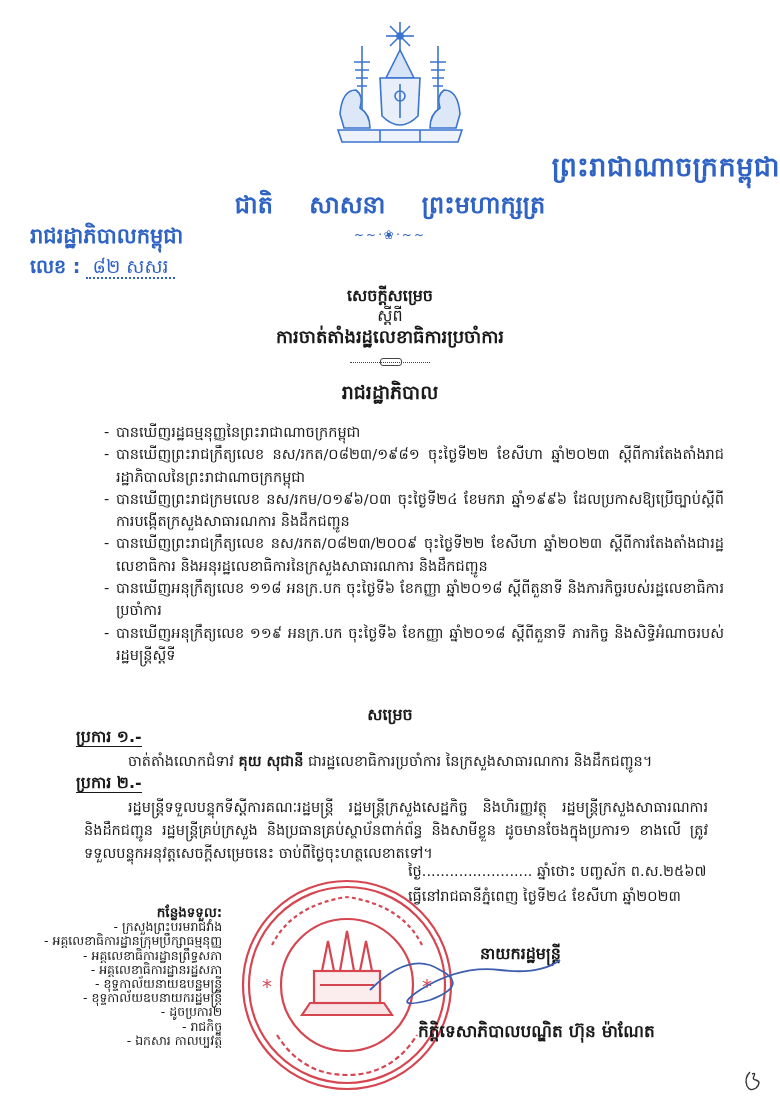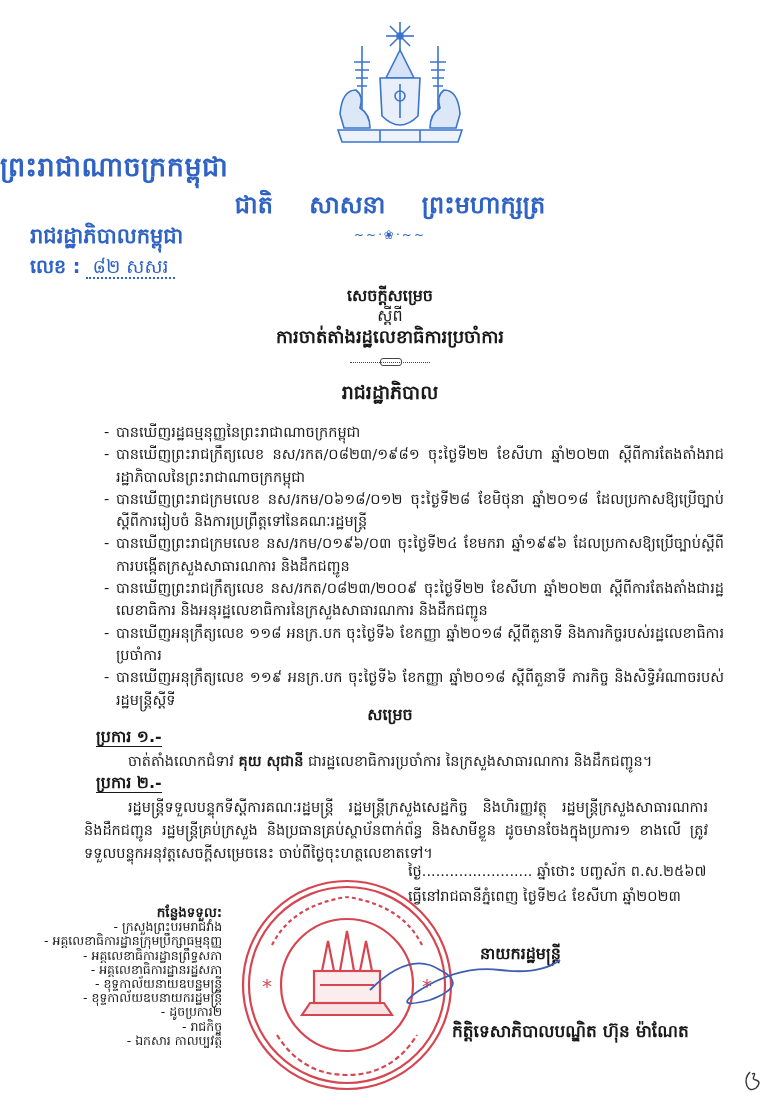--- a/index.html
+++ b/index.html
@@ -1,43 +1,43 @@
 <!DOCTYPE html>
 <html><head>
 <meta charset="utf-8">
 <style>
   html, body { margin: 0; padding: 0; background: #ffffff; }
   body { width: 780px; height: 1109px; position: relative; overflow: hidden;
          font-family: "DejaVu Sans", "Liberation Sans", sans-serif; color: #1a1a1a; }
   .abs { position: absolute; }
   .emblem { left: 330px; top: 18px; width: 140px; height: 130px; }
-  .kingdom { left: 0; width: 780px; text-align: left; top: 150px; font-size: 27px; font-weight: bold; color: #2f63c4; letter-spacing: 0.5px; }
+  .kingdom { left: 0; width: 780px; text-align: right; top: 150px; font-size: 27px; font-weight: bold; color: #2f63c4; letter-spacing: 0.5px; }
   .motto { left: 0; width: 780px; text-align: center; top: 190px; font-size: 24px; font-weight: bold; color: #2f63c4; word-spacing: 28px; }
   .ornament { left: 0; width: 780px; text-align: center; top: 228px; font-size: 12px; color: #2f63c4; letter-spacing: 2px; }
   .gov-left { left: 30px; top: 222px; font-size: 21px; font-weight: bold; color: #2f63c4; }
   .number-line { left: 30px; top: 254px; font-size: 19px; color: #2f63c4; }
   .number-line .lbl { font-weight: bold; }
   .number-line .val { border-bottom: 2px dotted #2f63c4; padding: 0 6px; font-family: "DejaVu Serif", serif; }
   .center { left: 0; width: 780px; text-align: center; }
   .t-decision { top: 285px; font-size: 16px; font-weight: bold; }
   .t-about { top: 305px; font-size: 16px; font-weight: normal; }
   .t-subject { top: 325px; font-size: 18px; font-weight: bold; }
   .divider { left: 350px; top: 362px; width: 80px; height: 1px; border-top: 1px dotted #444; }
   .divider-dot { left: 380px; top: 358px; width: 20px; height: 6px; border: 1px solid #444; border-radius: 3px; }
   .t-gov { top: 380px; font-size: 19px; font-weight: bold; }
   .considerations { left: 88px; top: 405px; width: 620px; font-size: 14.5px; line-height: 22.3px; list-style: none; margin: 16px; padding: 0; }
   .considerations li { position: relative; padding-left: 12px; text-align: justify; }
   .considerations li::before { content: "-"; position: absolute; left: 0; }
   .t-decide { top: 704px; font-size: 16px; font-weight: bold; }
-  .article { left: 96px; font-size: 16px; font-weight: bold; }
+  .article { left: 76px; font-size: 16px; font-weight: bold; }
   .article .under { border-bottom: 1.5px solid #1a1a1a; }
   .article-body { left: 84px; width: 624px; font-size: 14.5px; line-height: 23px; text-align: justify; text-indent: 44px; }
   .date-block { left: 408px; font-size: 14.5px; }
   .pm-title { left: 480px; top: 943px; font-size: 16px; font-weight: bold; }
-  .pm-name { left: 418px; top: 1020px; font-size: 17px; font-weight: bold; margin-left: 34px; }
+  .pm-name { left: 418px; top: 1020px; font-size: 17px; font-weight: bold; }
   .recipients { left: 44px; top: 905px; font-size: 12.5px; line-height: 14.2px; text-align: right; }
   .recipients .head { font-weight: bold; font-size: 13.5px; margin-bottom: 1px; }
   .recipients ul { list-style: none; margin: 0; padding: 0; }
   .recipients li::before { content: "- "; }
   .stamp { left: 232px; top: 875px; width: 230px; height: 220px; }
   .sig { left: 350px; top: 940px; width: 230px; height: 80px; }
   .initial { left: 742px; top: 1068px; width: 24px; height: 26px; }
 </style>
 </head>
 <body>
@@ -92,21 +92,20 @@
 <div class="abs center t-about">ស្តីពី</div>
 <div class="abs center t-subject">ការចាត់តាំងរដ្ឋលេខាធិការប្រចាំការ</div>
 <div class="abs divider"></div>
 <div class="abs divider-dot"></div>
 
 <div class="abs center t-gov">រាជរដ្ឋាភិបាល</div>
 
 <ul class="abs considerations">
   <li>បានឃើញរដ្ឋធម្មនុញ្ញនៃព្រះរាជាណាចក្រកម្ពុជា</li>
   <li>បានឃើញព្រះរាជក្រឹត្យលេខ នស/រកត/០៨២៣/១៩៨១ ចុះថ្ងៃទី២២ ខែសីហា ឆ្នាំ២០២៣ ស្តីពីការតែងតាំងរាជរដ្ឋាភិបាលនៃព្រះរាជាណាចក្រកម្ពុជា</li>
-  <li>បានឃើញព្រះរាជក្រមលេខ នស/រកម/០៦១៨/០១២ ចុះថ្ងៃទី២៨ ខែមិថុនា ឆ្នាំ២០១៨ ដែលប្រកាសឱ្យប្រើច្បាប់ស្តីពីការរៀបចំ និងការប្រព្រឹត្តទៅនៃគណៈរដ្ឋមន្ត្រី</li>
   <li>បានឃើញព្រះរាជក្រមលេខ នស/រកម/០១៩៦/០៣ ចុះថ្ងៃទី២៤ ខែមករា ឆ្នាំ១៩៩៦ ដែលប្រកាសឱ្យប្រើច្បាប់ស្តីពីការបង្កើតក្រសួងសាធារណការ និងដឹកជញ្ជូន</li>
   <li>បានឃើញព្រះរាជក្រឹត្យលេខ នស/រកត/០៨២៣/២០០៩ ចុះថ្ងៃទី២២ ខែសីហា ឆ្នាំ២០២៣ ស្តីពីការតែងតាំងជារដ្ឋលេខាធិការ និងអនុរដ្ឋលេខាធិការនៃក្រសួងសាធារណការ និងដឹកជញ្ជូន</li>
   <li>បានឃើញអនុក្រឹត្យលេខ ១១៨ អនក្រ.បក ចុះថ្ងៃទី៦ ខែកញ្ញា ឆ្នាំ២០១៨ ស្តីពីតួនាទី និងភារកិច្ចរបស់រដ្ឋលេខាធិការប្រចាំការ</li>
   <li>បានឃើញអនុក្រឹត្យលេខ ១១៩ អនក្រ.បក ចុះថ្ងៃទី៦ ខែកញ្ញា ឆ្នាំ២០១៨ ស្តីពីតួនាទី ភារកិច្ច និងសិទ្ធិអំណាចរបស់រដ្ឋមន្ត្រីស្តីទី</li>
 </ul>
 
 <div class="abs center t-decide">សម្រេច</div>
 
 <div class="abs article" style="top:726px;">
   <span class="under">ប្រការ ១.-</span>

